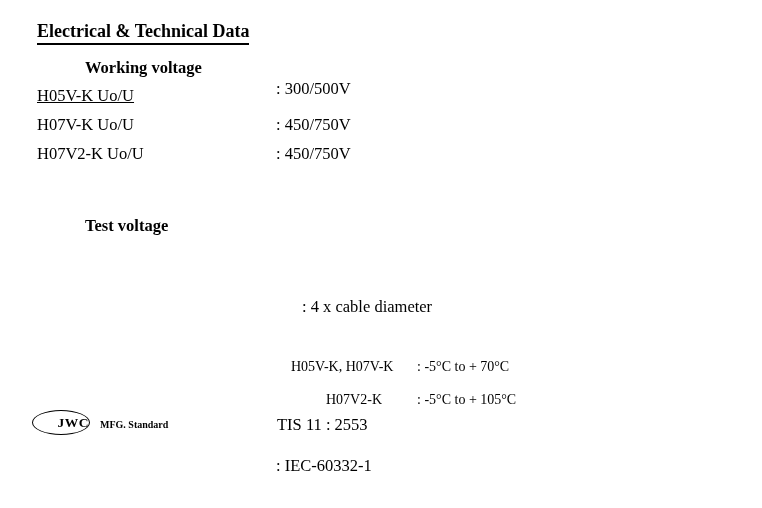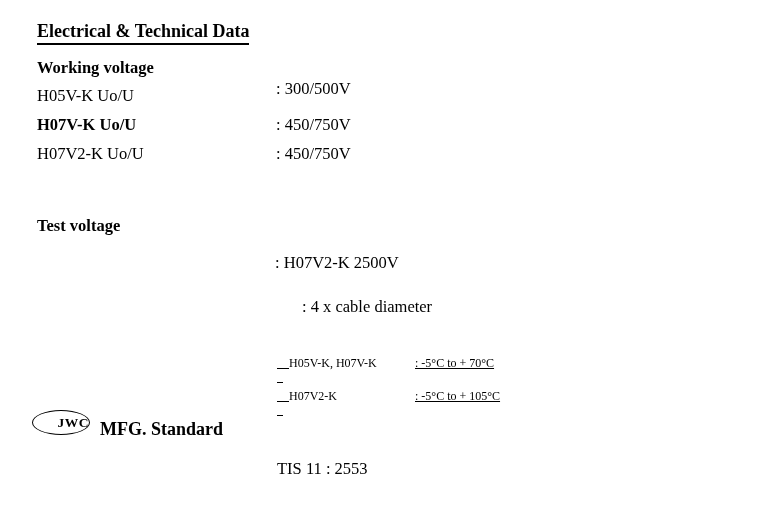--- a/index.html
+++ b/index.html
@@ -16,28 +16,28 @@
     color: #000000;
     overflow: hidden;
   }
   .t {
     position: absolute;
     white-space: pre;
     font-size: 16.5px;
     line-height: 1.15;
     color: #000000;
   }
-  .bold { font-weight: bold; }
+  .bold { font-weight: bold; margin-left: 48px; }
   .title {
     font-size: 18px;
     font-weight: bold;
     border-bottom: 2px solid #000000;
     padding-bottom: 1px;
   }
-  .small { font-size: 12px; text-decoration: underline; }
+  .small { font-size: 14px; }
   .temp-name {
     display: inline-block;
     width: 126px;
     white-space: pre;
   }
   .oval {
     position: absolute;
     left: 32px;
     top: 410px;
     width: 58px;
@@ -47,54 +47,54 @@
     display: flex;
     align-items: center;
     justify-content: flex-end;
     box-sizing: border-box;
   }
   .oval span {
     font-size: 13.5px;
     font-weight: bold;
     letter-spacing: 0.5px;
   }
-  .mfg-label { font-size: 18px; font-weight: bold; }
+  .mfg-label { font-size: 10px; font-weight: bold; }
 </style>
 </head>
 <body>
 
 <div class="page">
 
   <div class="t title" style="left:37px; top:21px;">Electrical &amp; Technical Data</div>
 
   <div class="t bold" style="left:37px; top:59px;">Working voltage</div>
 
-  <div class="t" style="left:37px;  top:87px;">H05V-K Uo/U</div>
+  <div class="t" style="left:37px;  top:87px;text-decoration:underline;">H05V-K Uo/U</div>
   <div class="t" style="left:276px; top:80px;">: 300/500V</div>
 
-  <div class="t" style="left:37px;  top:116px;font-weight:bold;">H07V-K Uo/U</div>
+  <div class="t" style="left:37px;  top:116px;">H07V-K Uo/U</div>
   <div class="t" style="left:276px; top:116px;">: 450/750V</div>
 
   <div class="t" style="left:37px;  top:145px;">H07V2-K Uo/U</div>
   <div class="t" style="left:276px; top:145px;">: 450/750V</div>
 
   <div class="t bold" style="left:37px; top:217px;">Test voltage</div>
-  <div class="t" style="left:275px; top:254px;">: H07V2-K 2500V</div>
 
   <div class="t" style="left:276px; top:298px;margin-left:26px;">: 4 x cable diameter</div>
 
 
   <div class="t small" style="left:277px; top:343px;">
     <span class="temp-name">H05V-K, H07V-K</span><span>: -5°C to + 70°C</span>
   </div>
 
-  <div class="t small" style="left:277px; top:376px;">
+  <div class="t small" style="left:277px; top:376px;text-align:center;">
     <span class="temp-name">H07V2-K</span><span>: -5°C to + 105°C</span>
   </div>
 
   <div class="oval">
     <span>JWC</span>
   </div>
   <div class="t mfg-label" style="left:100px; top:419px;">MFG. Standard</div>
-  <div class="t" style="left:277px; top:416px;margin-top:44px;">TIS 11 : 2553</div>
+  <div class="t" style="left:277px; top:416px;">TIS 11 : 2553</div>
 
+  <div class="t" style="left:276px; top:457px;">: IEC-60332-1</div>
 
 </div>
 
 </body></html>

